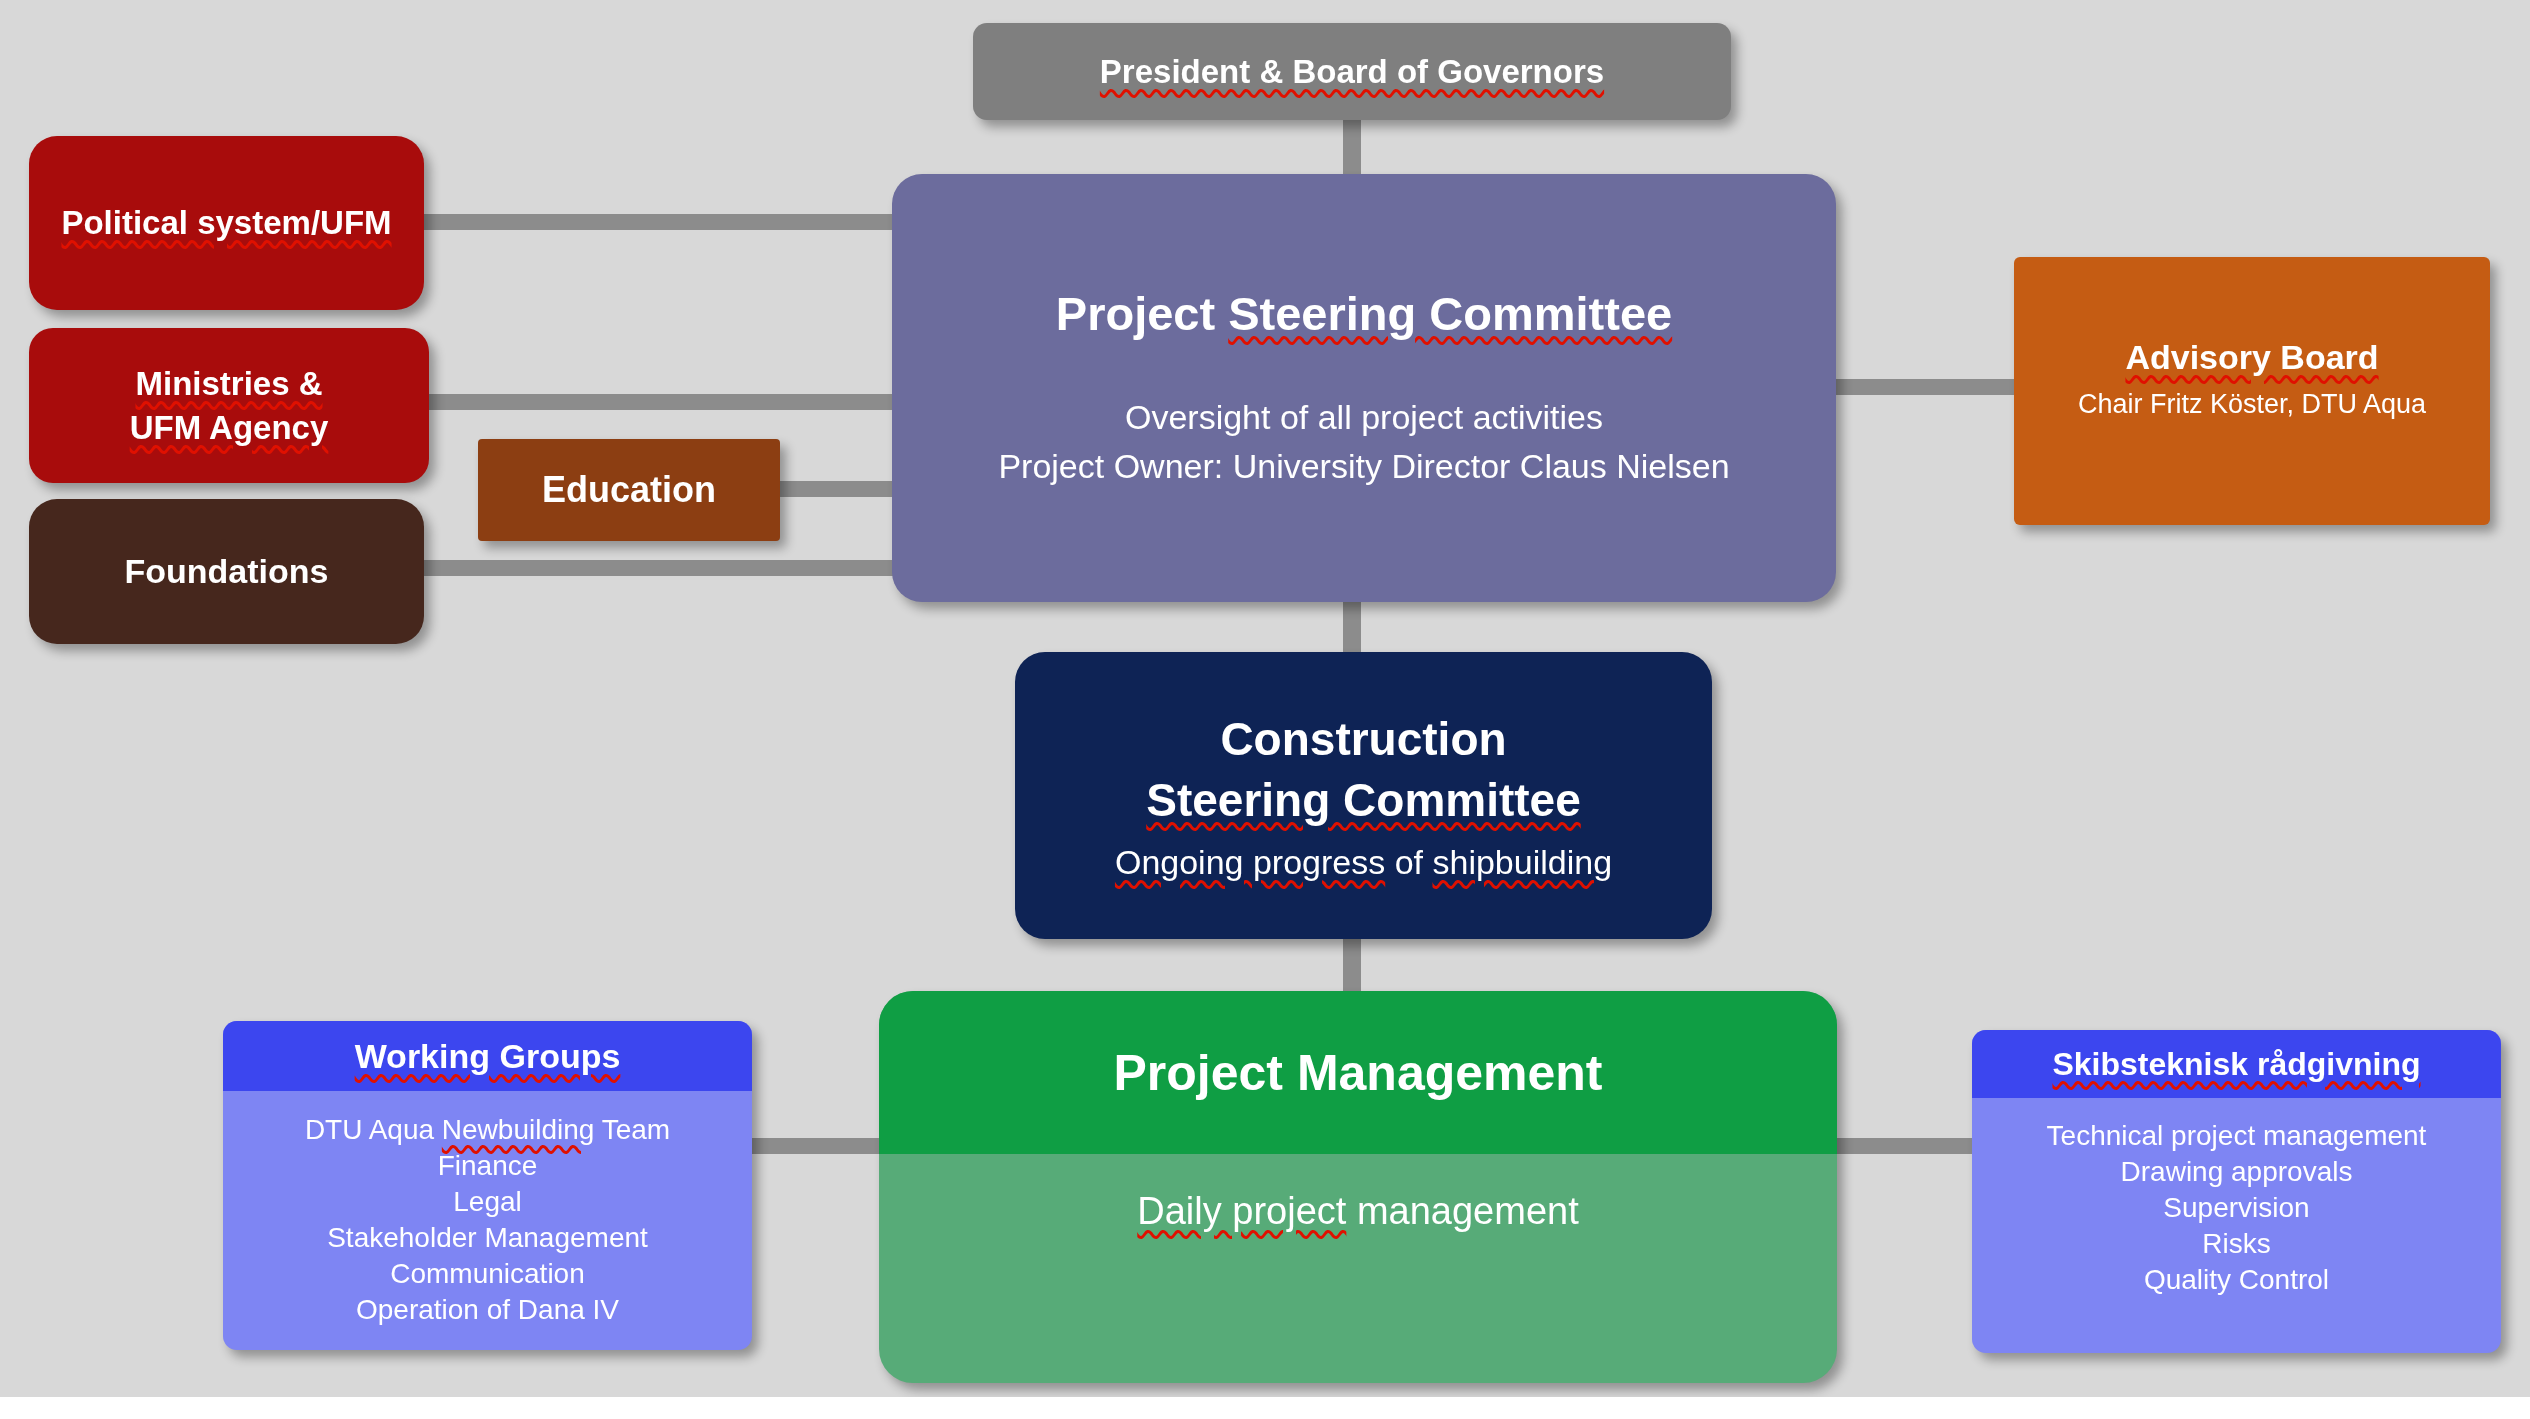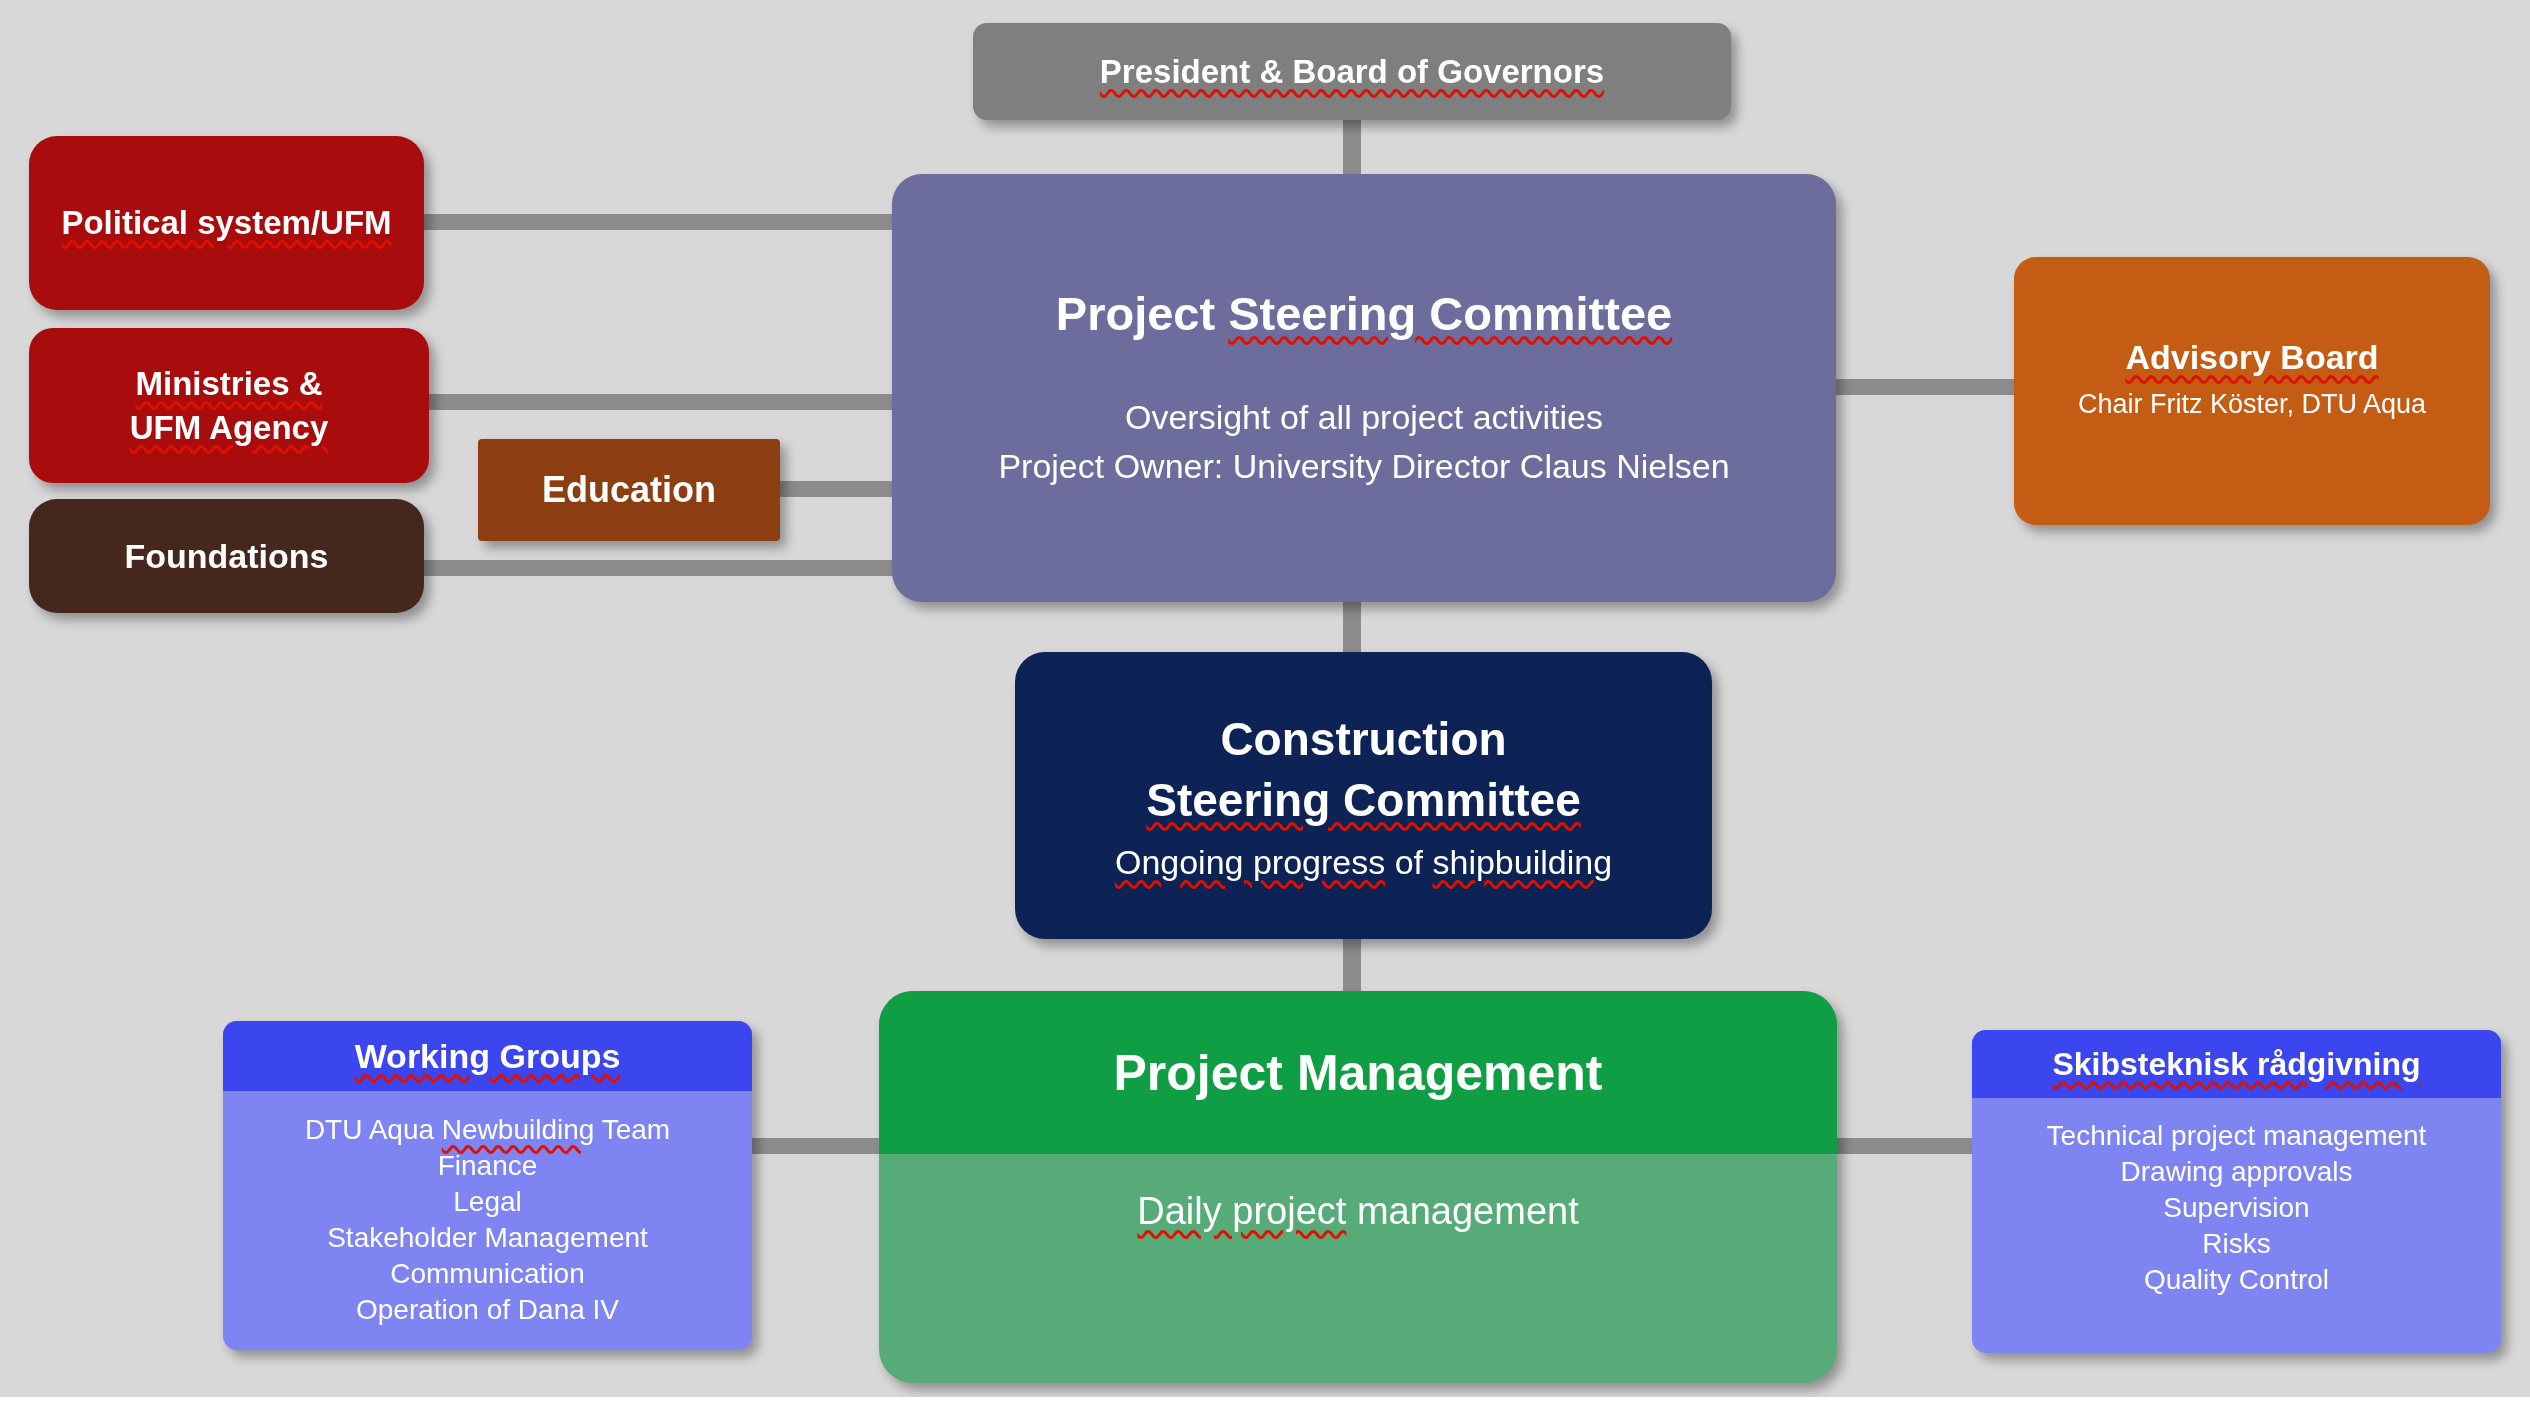--- a/index.html
+++ b/index.html
@@ -34,24 +34,24 @@
                 }
   .steering .title { font-size:47px; font-weight:bold; margin-bottom:52px; }
   .steering .line  { font-size:34px; line-height:49px; }
 
   .political  { left:29px;   top:136px; width:395px; height:174px; background:var(--political_bg); border-radius:28px;
                 font-size:33px; font-weight:bold; }
   .ministries { left:29px;   top:328px; width:400px; height:155px; background:var(--political_bg); border-radius:24px;
                 font-size:33px; font-weight:bold; line-height:44px; }
   .education  { left:478px;  top:439px; width:302px; height:102px; background:var(--education_bg); border-radius:4px;
                 font-size:36px; font-weight:bold; }
-  .foundations{ left:29px;   top:499px; width:395px; height:114px; background:var(--foundations_bg); border-radius:28px;
+  .foundations{ left:29px;   top:499px; width:395px; height:145px; background:var(--foundations_bg); border-radius:28px;
                 font-size:34px; font-weight:bold; }
 
-  .advisory   { left:2014px; top:257px; width:476px; height:268px; background:var(--advisory_bg); border-radius:22px;
+  .advisory   { left:2014px; top:257px; width:476px; height:268px; background:var(--advisory_bg); border-radius:6px;
                 padding-bottom:25px; }
   .advisory .title { font-size:34px; font-weight:bold; margin-bottom:12px; }
   .advisory .sub   { font-size:27px; }
 
   .construction { left:1015px; top:652px; width:697px; height:287px; background:var(--construction_bg); border-radius:30px; }
   .construction .title { font-size:46px; font-weight:bold; line-height:61px; }
   .construction .line  { font-size:34px; margin-top:12px; }
 
   .pm { left:879px; top:991px; width:958px; height:392px; border-radius:34px; overflow:hidden;
         justify-content:flex-start; background:var(--pm_bottom_bg); }

